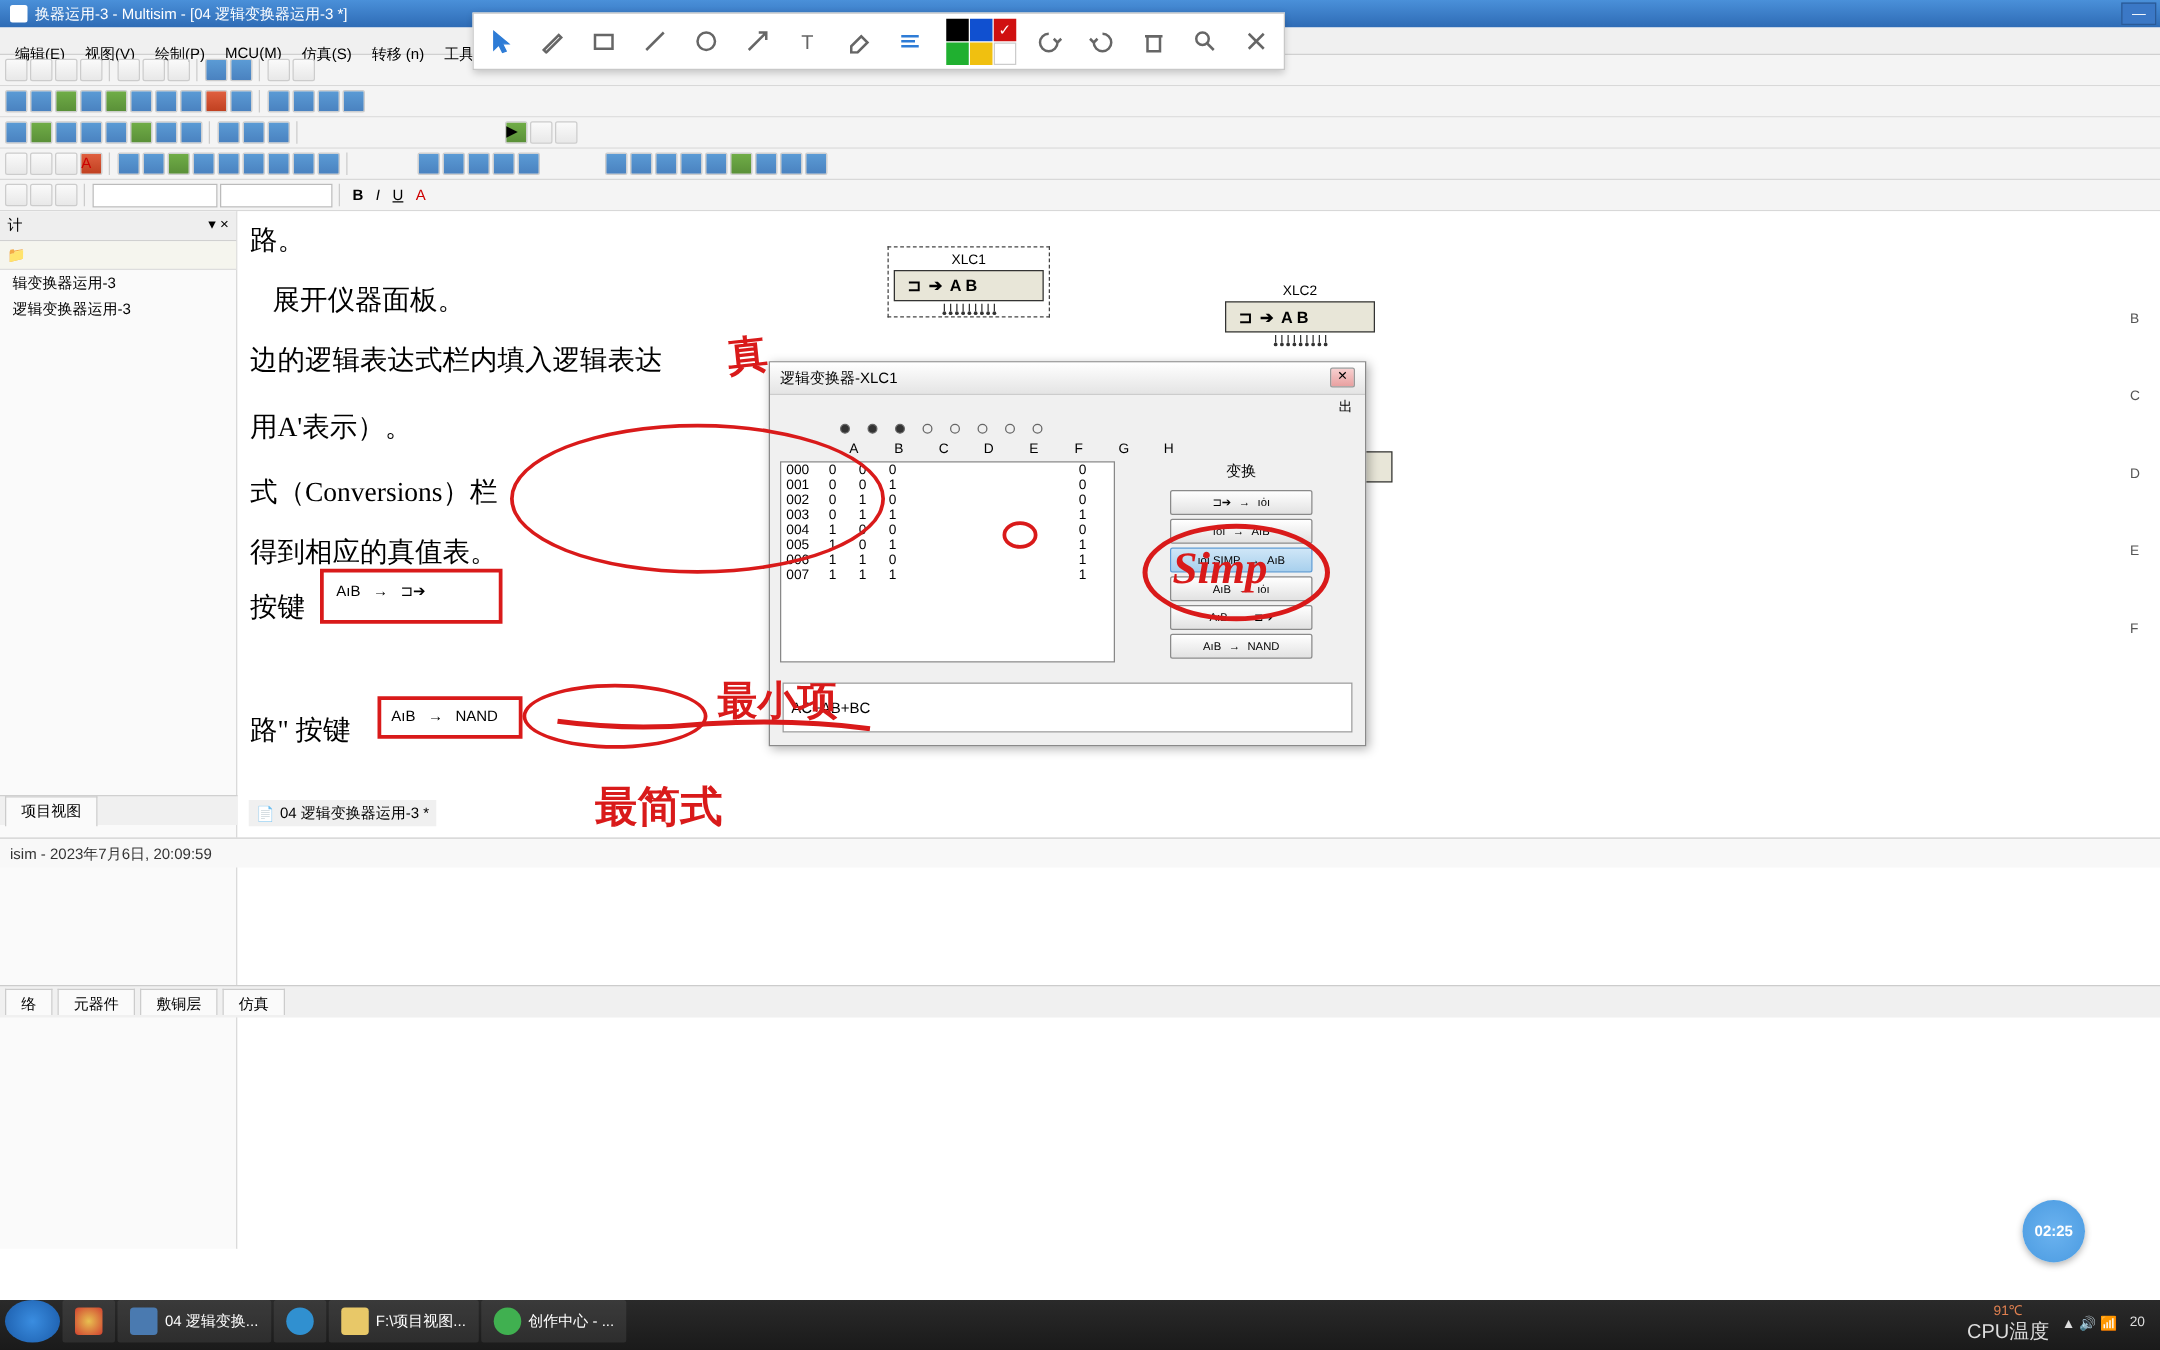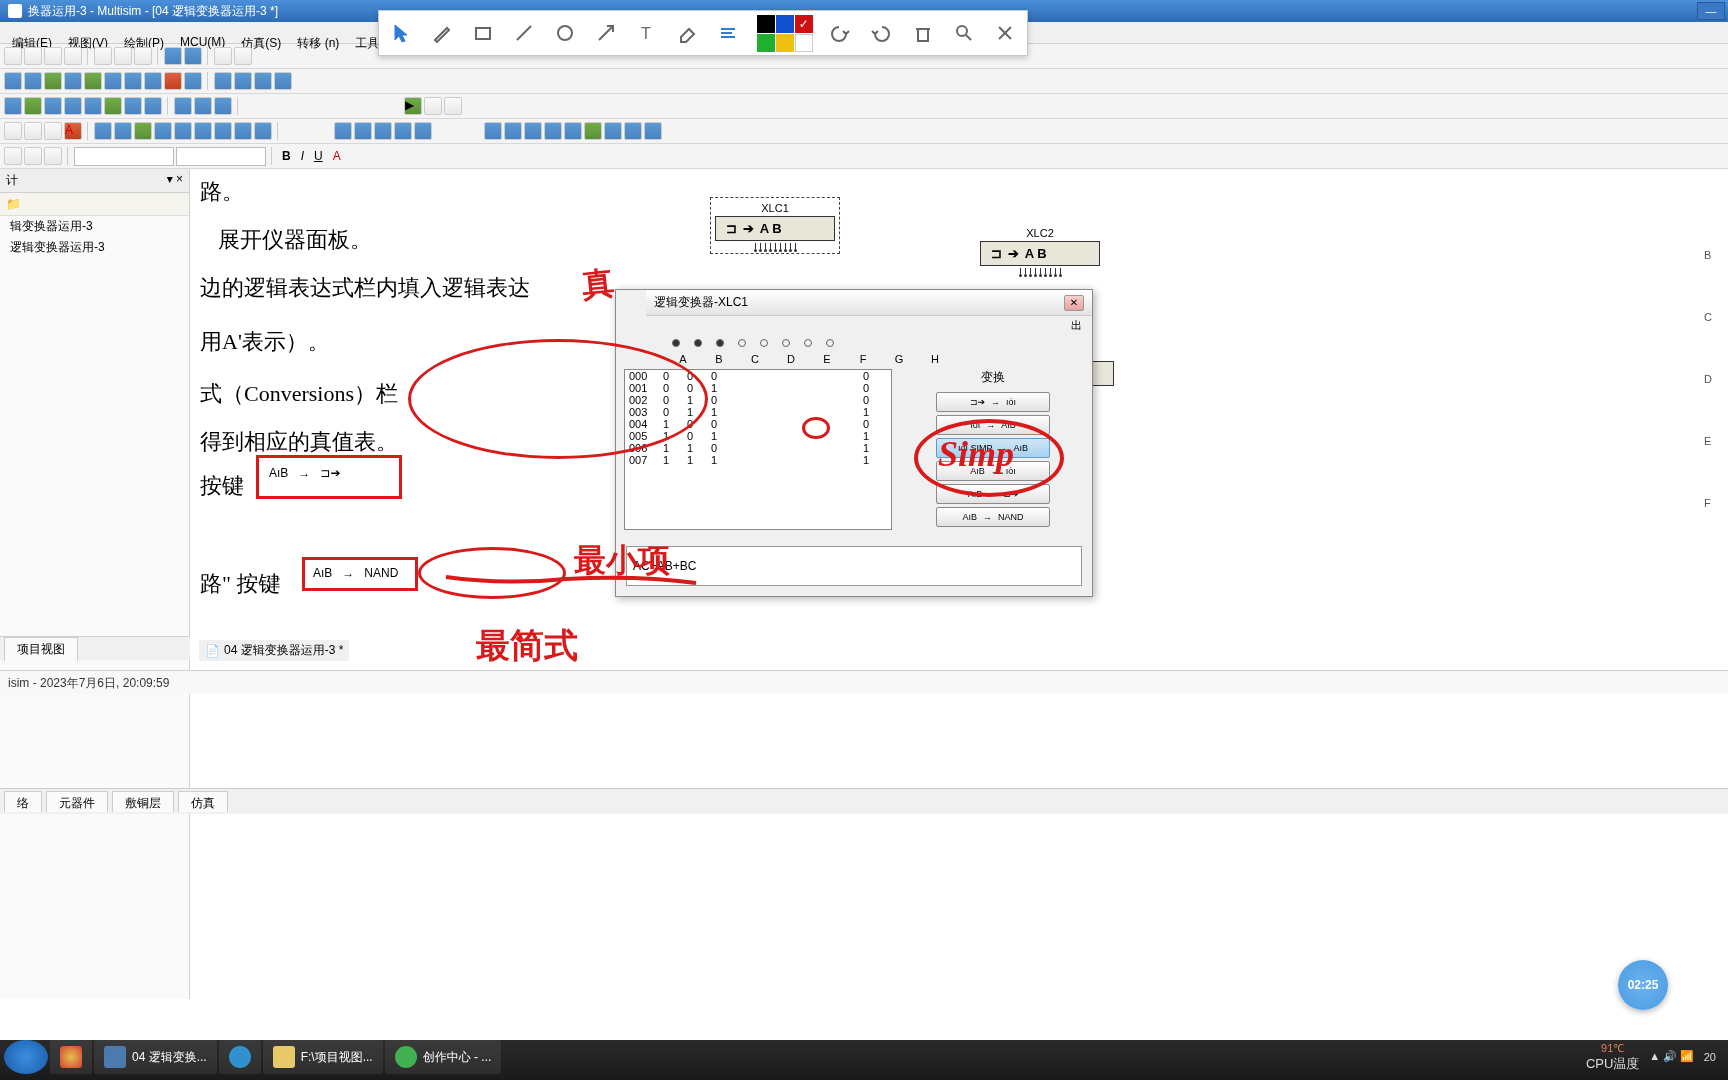--- a/index.html
+++ b/index.html
@@ -27,21 +27,21 @@
 .xlc-block.dashed { border:1px dashed #444; background: transparent; padding:4px;}
 .xlc-inner { border:1px solid #333; background:#e8e6d8; padding:4px 10px; display:flex; align-items:center; gap:6px; font-weight:bold; font-size:13px;}
 .xlc-pins { display:flex; gap:4px; justify-content:center; margin-top:2px;}
 .xlc-pin { width:1px; height:6px; background:#333; position:relative;}
 .xlc-pin::after { content:''; position:absolute; bottom:-3px; left:-1px; width:3px; height:3px; background:#333; border-radius:50%;}
 .xlc-label { font-size:11px; text-align:center; margin-bottom:2px;}
 .right-letters { position:absolute; right:8px; width:16px; display:flex; flex-direction:column; gap:50px; top:80px;}
 .right-letter { font-size:11px; color:#555;}
 
 .dialog { position: absolute; left: 425px; top: 120px; width: 478px; background: #f0f0f0; border: 1px solid #8a8a8a; box-shadow: 2px 2px 8px rgba(0,0,0,.3); }
-.dialog-title { background: linear-gradient(#fff,#e4e4e4); padding: 4px 8px; border-bottom: 1px solid #ccc; font-size: 12px; display:flex; justify-content:space-between; align-items:flex-end;margin-left:30px;}
+.dialog-title { background: linear-gradient(#fff,#e4e4e4); padding: 4px 8px; border-bottom: 1px solid #ccc; font-size: 12px; display:flex; justify-content:space-between; align-items:flex-start;}
 .dialog-close { width:20px; height:16px; border:1px solid #999; background:linear-gradient(#f8d0d0,#e8a0a0); text-align:center; font-size:10px; line-height:14px; border-radius:2px;}
 .dialog-row-top { display:flex; align-items:center; padding:6px 10px; gap:14px; justify-content:flex-start;}
 .dial-radio { width:8px; height:8px; border:1px solid #666; border-radius:50%; }
 .dial-radio.on { background:#333;}
 .dial-lbl { font-size:11px; text-align:center; width:22px;}
 .dialog-body { display:flex; padding:4px 8px 10px 8px; gap:10px;}
 .truth-table { width:268px; border:1px solid #888; background:#fff; font-family:monospace; font-size:11px; }
 .truth-table .tt-row { display:flex; padding:0 4px;}
 .truth-table .tt-idx { width:34px;}
 .truth-table .tt-col { width:24px;}
@@ -560,18 +560,18 @@
       <div class="task-icon" style="background:#e8c868;"></div>
       <span>F:\项目视图...</span>
     </div>
   <div class="task-btn">
       <div class="task-icon" style="background:#40b050; border-radius:50%;"></div>
       <span>创作中心 - ...</span>
     </div>
   <div class="task-right">
     <div style="text-align:center;">
         <div class="cpu">91℃</div>
-        <div style="font-size:13px;">CPU温度</div>
+        <div style="font-size:16px;">CPU温度</div>
       </div>
     <span>▲ 🔊 📶</span>
     <span>20</span>
   </div>
 </div>
 
 </body></html>

